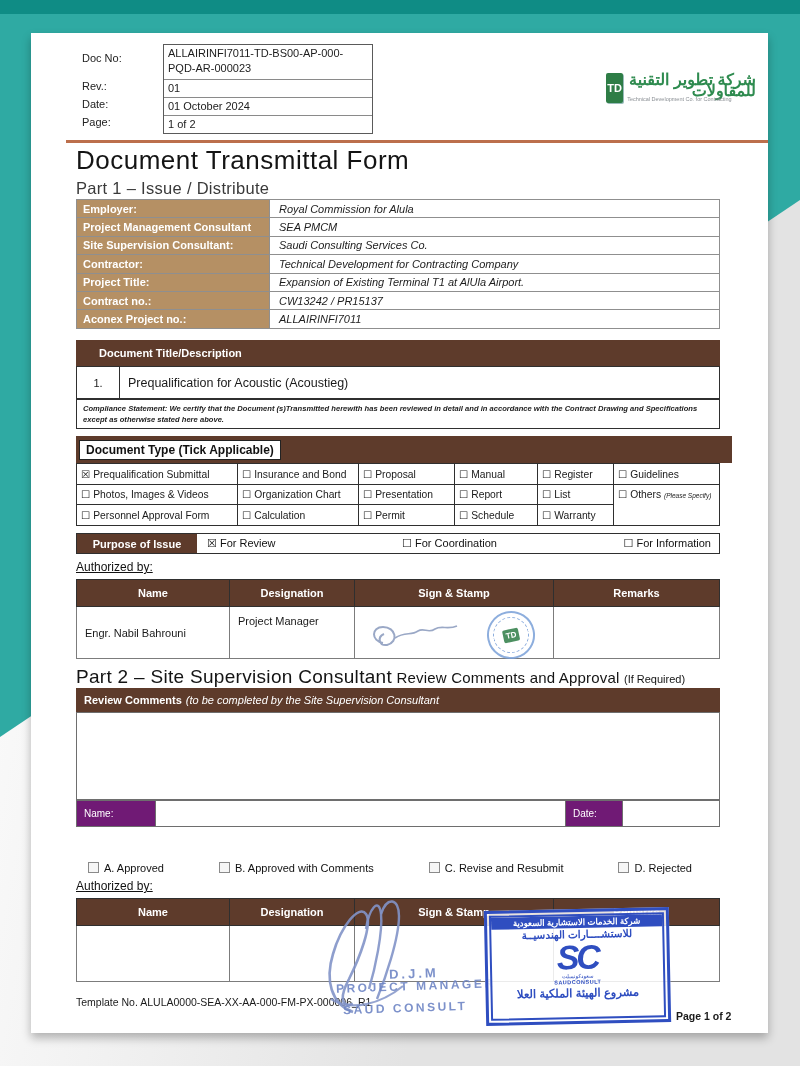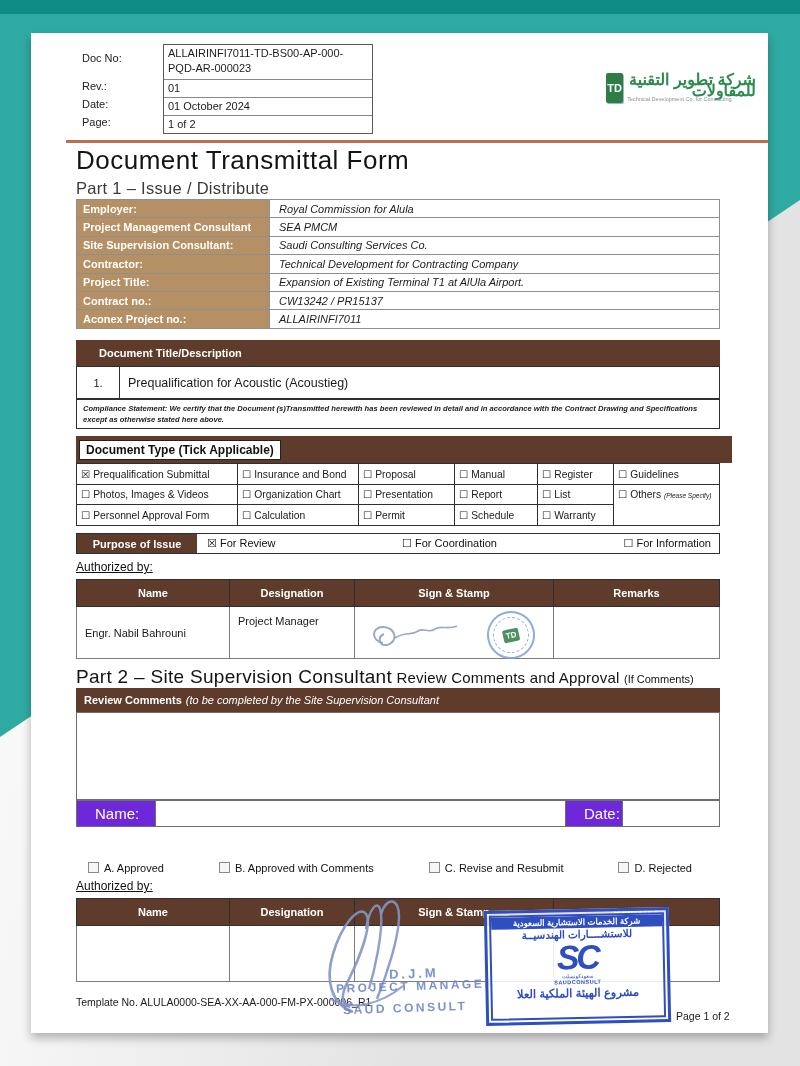--- a/index.html
+++ b/index.html
@@ -73,29 +73,29 @@
   .part2-heading{position:absolute;left:45px;top:633px;color:#141414;white-space:nowrap;}
   .p2-main{font-size:19px;letter-spacing:.3px;}
   .p2-sub{font-size:15px;letter-spacing:.2px;}
   .p2-req{font-size:11px;}
   .review-bar{position:absolute;left:45px;top:655px;width:644px;height:24px;background:#5e3b2b;color:#fff;
     font-size:11px;display:flex;align-items:center;padding-left:8px;box-sizing:border-box;gap:4px;}
   .review-bar i{font-weight:normal;}
   .review-bar b{font-weight:bold;}
   .review-box{position:absolute;left:45px;top:679px;width:644px;height:88px;border:1px solid #6e6e6e;box-sizing:border-box;background:#fff;}
   .nd-row{position:absolute;left:45px;top:767px;width:644px;height:27px;display:flex;border:1px solid #6e6e6e;box-sizing:border-box;}
-  .nd-lbl{background:#6d28d9;color:#fff;font-size:15px;display:flex;align-items:center;padding-left:18px;flex:none;box-sizing:border-box;}
+  .nd-lbl{background:#701a75;color:#fff;font-size:10px;display:flex;align-items:center;padding-left:7px;flex:none;box-sizing:border-box;}
   .nd-fill{background:#fff;border-left:1px solid #6e6e6e;border-right:1px solid #6e6e6e;}
   .sig-row{position:absolute;left:45px;top:794px;width:644px;height:28px;display:flex;border:1px solid #6e6e6e;box-sizing:border-box;}
   .approvals{position:absolute;left:45px;top:829px;width:644px;display:flex;justify-content:space-between;
     padding:0 28px 0 12px;box-sizing:border-box;font-size:11px;color:#111;}
   .gbox{display:inline-block;width:9px;height:9px;border:1px solid #8a8a8a;background:#f6f6f6;margin-right:5px;vertical-align:-1px;}
   
   .footer-template{position:absolute;left:45px;top:963px;font-size:10.5px;color:#1a1a1a;}
-  .footer-page{position:absolute;left:645px;top:977px;font-size:10.5px;font-weight:normal;color:#1a1a1a;}
+  .footer-page{position:absolute;left:645px;top:977px;font-size:10.5px;font-weight:bold;color:#1a1a1a;}
   
   .big-sig{position:absolute;left:278px;top:853px;}
   .hw{position:absolute;color:#6f86c5;letter-spacing:2.5px;font-size:12px;font-weight:bold;transform:rotate(-2deg);opacity:.9;}
   .hw-djm{left:358px;top:933px;font-size:13px;letter-spacing:3px;}
   .hw-1{left:305px;top:946px;}
   .hw-2{left:312px;top:968px;}
   .sc-stamp{position:absolute;left:454px;top:876px;width:185px;height:115px;border:3px solid #2f4ec0;
     background:rgba(255,255,255,.85);transform:rotate(-1.2deg);box-sizing:border-box;padding:2px;z-index:5;}
   .sc-inner{border:2px solid #2f4ec0;width:100%;height:100%;box-sizing:border-box;display:flex;
     flex-direction:column;align-items:center;overflow:hidden;}
@@ -248,21 +248,21 @@
         <div class="td-stamp">
           <span class="td-stamp-core">TD</span>
         </div>
       </td>
       <td></td>
     </tr>
   </tbody>
     </table>
 
   <div class="part2-heading">
-    <span class="p2-main">Part 2 – Site Supervision Consultant</span><span class="p2-sub"> Review Comments and Approval </span><span class="p2-req">(If Comments)</span>
+    <span class="p2-main">Part 2 – Site Supervision Consultant</span><span class="p2-sub"> Review Comments and Approval </span><span class="p2-req">(If Required)</span>
   </div>
 
   <div class="review-bar">
     <b>Review Comments</b>
     <i>(to be completed by the Site Supervision Consultant</i>
   </div>
   <div class="review-box"></div>
 
   <div class="nd-row">
     <div class="nd-lbl" style="width:78px">Name:</div>

